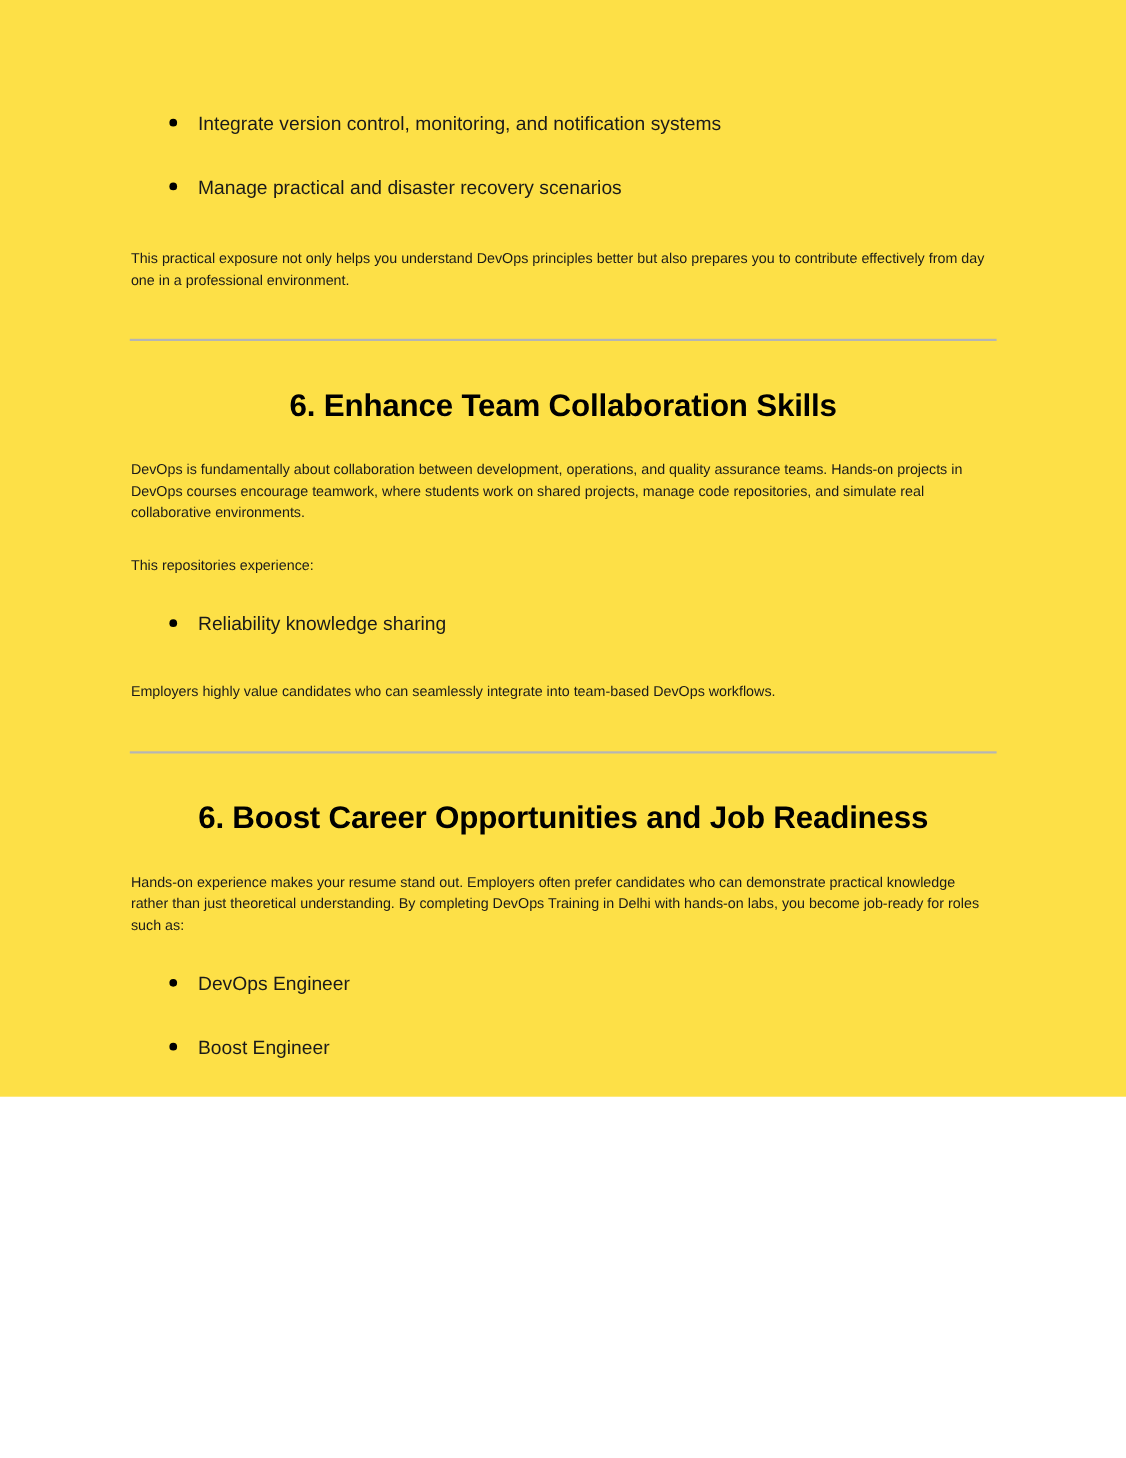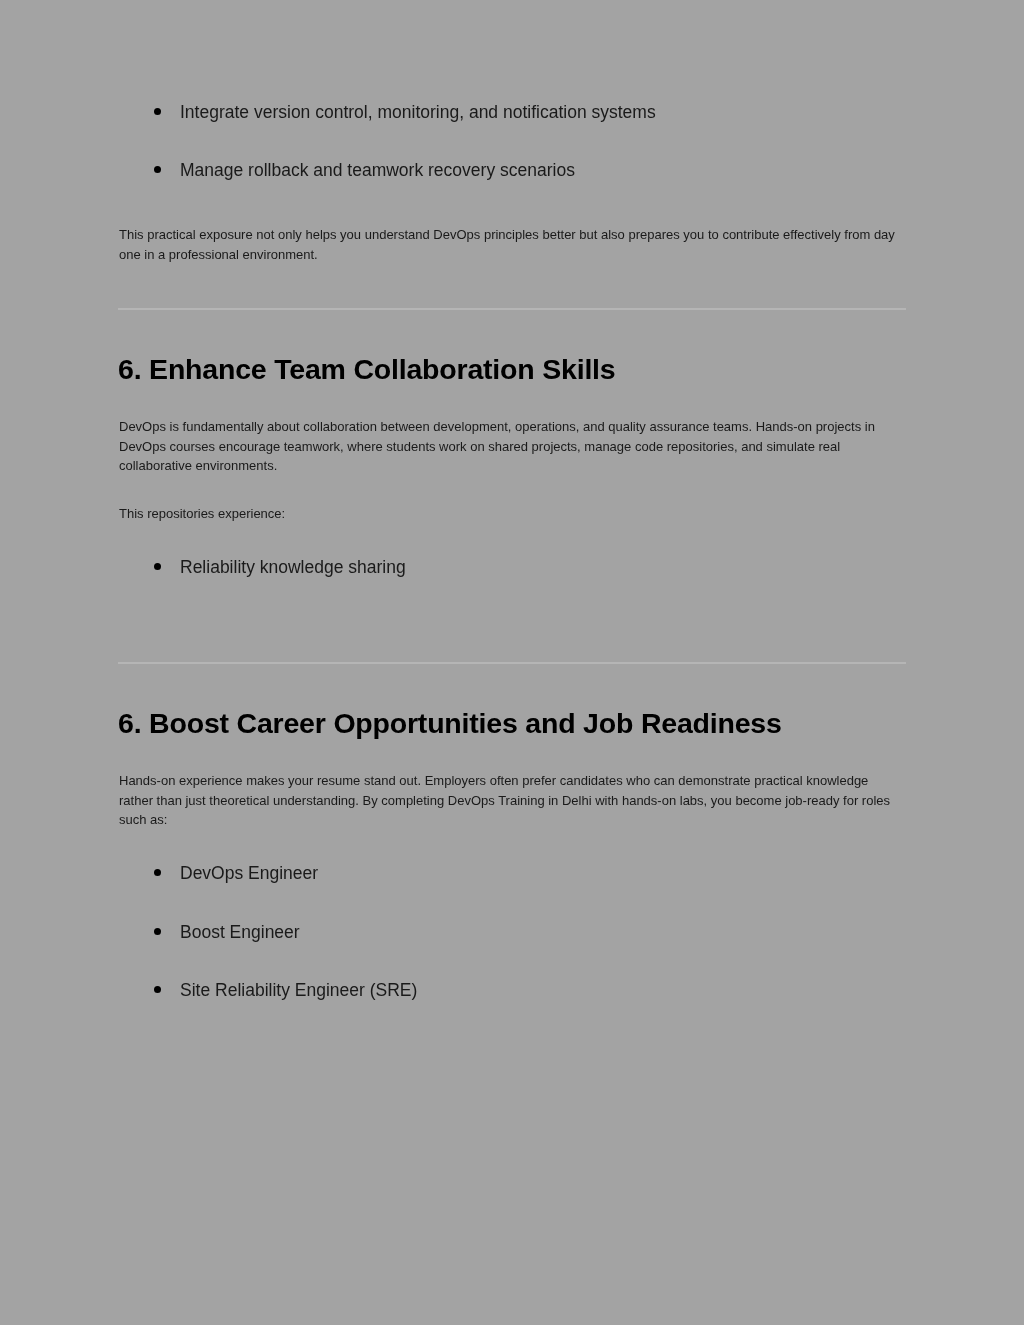--- a/index.html
+++ b/index.html
@@ -10,22 +10,22 @@
   body {
     width: 1024px;
     height: 1325px;
     font-family: "Liberation Sans", sans-serif;
     color: #000000;
     -webkit-font-smoothing: antialiased;
   }
   .page {
     position: relative;
     width: 1024px;
-    height: 1325px;
-    background: #a3a3a3;
+    height: 997px;
+    background: #fde047;
     box-sizing: border-box;
     padding: 100px 118px 0 118px;
   }
   .content {
     width: 788px;
   }
   ul.bullets {
     list-style: none;
     margin: 0;
     padding: 0;
@@ -65,39 +65,40 @@
     margin: 44px 0 0 0;
     width: 100%;
   }
   h2.heading {
     font-size: 28.5px;
     font-weight: bold;
     line-height: 1.25;
     margin: 42px 0 0 0;
     color: #000000;
     letter-spacing: -0.2px;
+    text-align: center;
   }
   .after-heading { height: 28px; }
   .list-gap-top { height: 30px; }
   .list-gap-bottom { height: 38px; }
 </style>
 </head>
 <body>
 
 <div class="page">
   <div class="content">
 
     <ul class="bullets">
       <li>
         <span class="dot"></span>
         <span>Integrate version control, monitoring, and notification systems</span>
       </li>
       <li>
         <span class="dot"></span>
-        <span>Manage rollback and teamwork recovery scenarios</span>
+        <span>Manage practical and disaster recovery scenarios</span>
       </li>
     </ul>
 
     <div class="spacer-lg"></div>
 
     <p class="para">This practical exposure not only helps you understand DevOps principles better but also prepares you to contribute effectively from day one in a professional environment.</p>
 
     <hr class="rule">
 
     <h2 class="heading">6. Enhance Team Collaboration Skills</h2>
@@ -109,37 +110,34 @@
 
     <ul class="bullets">
       <li>
         <span class="dot"></span>
         <span>Reliability knowledge sharing</span>
       </li>
     </ul>
 
     <div class="list-gap-bottom"></div>
 
+    <p class="para">Employers highly value candidates who can seamlessly integrate into team-based DevOps workflows.</p>
 
     <hr class="rule">
 
     <h2 class="heading">6. Boost Career Opportunities and Job Readiness</h2>
     <div class="after-heading"></div>
     <p class="para">Hands-on experience makes your resume stand out. Employers often prefer candidates who can demonstrate practical knowledge rather than just theoretical understanding. By completing DevOps Training in Delhi with hands-on labs, you become job-ready for roles such as:</p>
     <div class="list-gap-top"></div>
 
     <ul class="bullets">
       <li>
         <span class="dot"></span>
         <span>DevOps Engineer</span>
       </li>
       <li>
         <span class="dot"></span>
         <span>Boost Engineer</span>
       </li>
-      <li>
-        <span class="dot"></span>
-        <span>Site Reliability Engineer (SRE)</span>
-      </li>
     </ul>
 
   </div>
 </div>
 
 </body></html>

